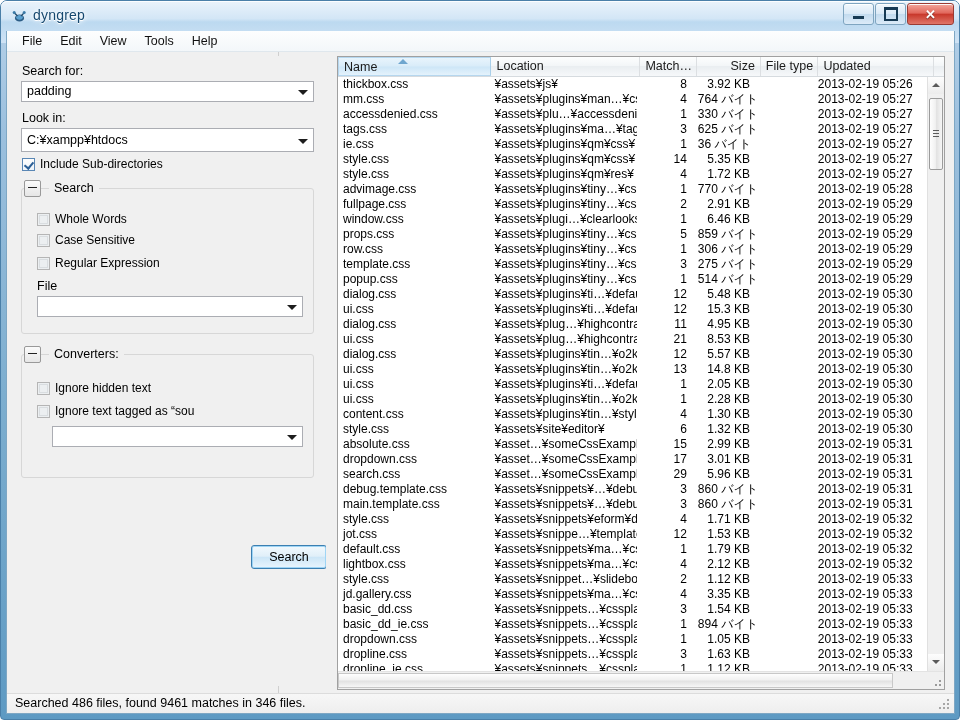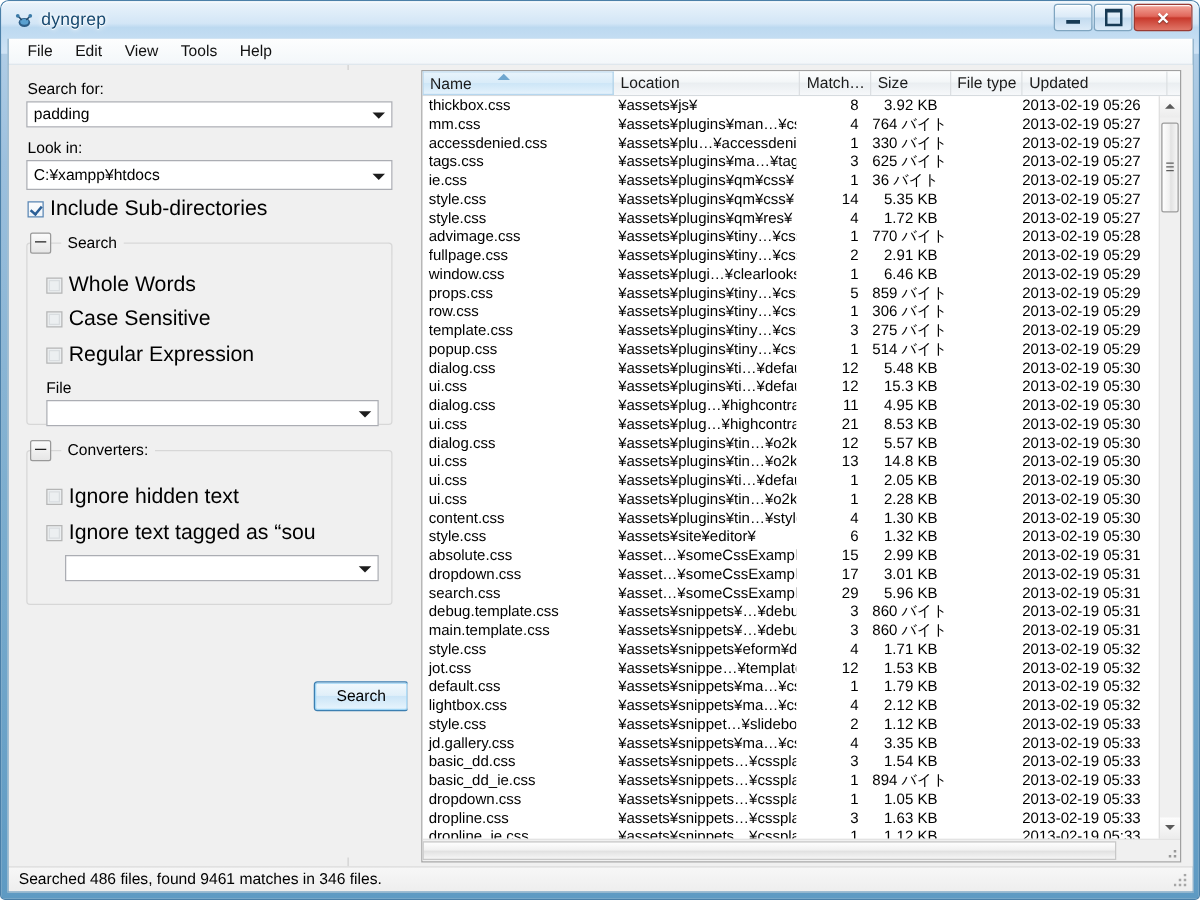--- a/index.html
+++ b/index.html
@@ -155,21 +155,21 @@
     width: 4px; height: 7px;
     border: solid #2b5f96;
     border-width: 0 2px 2px 0;
     transform: rotate(40deg);
   }
   .cbox.disabled { border-color: #b5b5b5; background: #eceff1; }
   .cbox.disabled::before {
     content: ""; position: absolute; left: 1px; top: 1px; right: 1px; bottom: 1px;
     background: #eceff1; border: 1px solid #d9dde0;
   }
-  .cbrow .cl { font-size: 17px; color: #000; margin-left: 5px; white-space: nowrap; }
+  .cbrow .cl { font-size: 12px; color: #000; margin-left: 5px; white-space: nowrap; }
 
   
   .group {
     position: relative;
     margin: 14px 6px 0 6px;
     border: 1px solid #d7d7d7;
     border-radius: 3px;
     box-sizing: border-box;
     padding: 14px 8px 10px 8px;
   }
@@ -249,21 +249,21 @@
     border-right: 1px solid #a9cfe9;
   }
   .hcell.sorted .sortarrow {
     position: absolute; left: 50%; top: 1px;
     margin-left: -17px;
     width: 0; height: 0;
     border-left: 5px solid transparent;
     border-right: 5px solid transparent;
     border-bottom: 5px solid #6ea6cf;
   }
-  .hcell.num { text-align: left; }
+  .hcell.num { text-align: right; }
 
   
   #lv-body {
     position: absolute; left: 0; top: 20px;
     right: 17px; bottom: 18px;
     overflow: hidden;
     background: #fff;
   }
   .row {
     display: flex;

